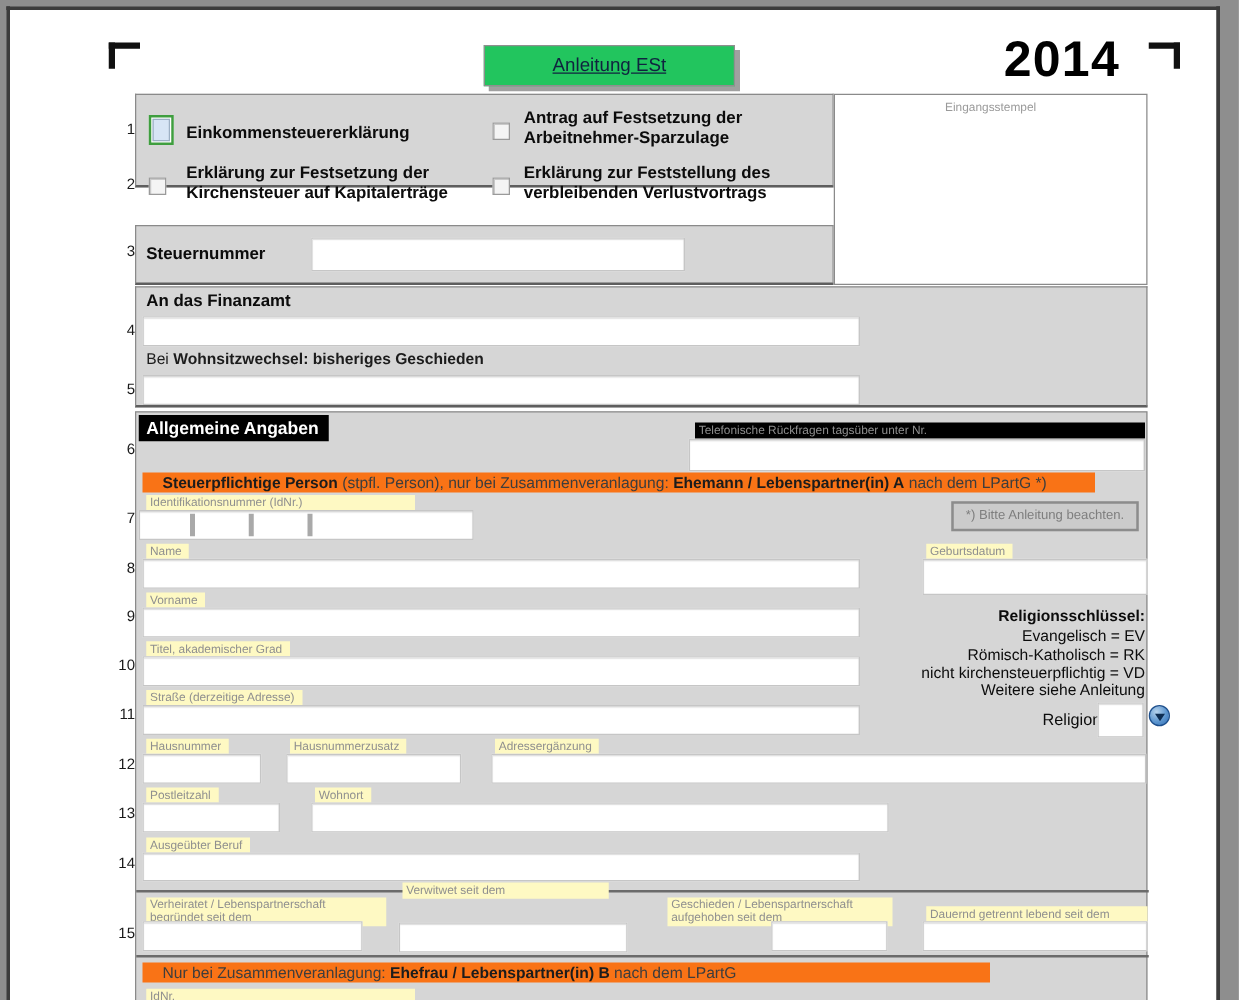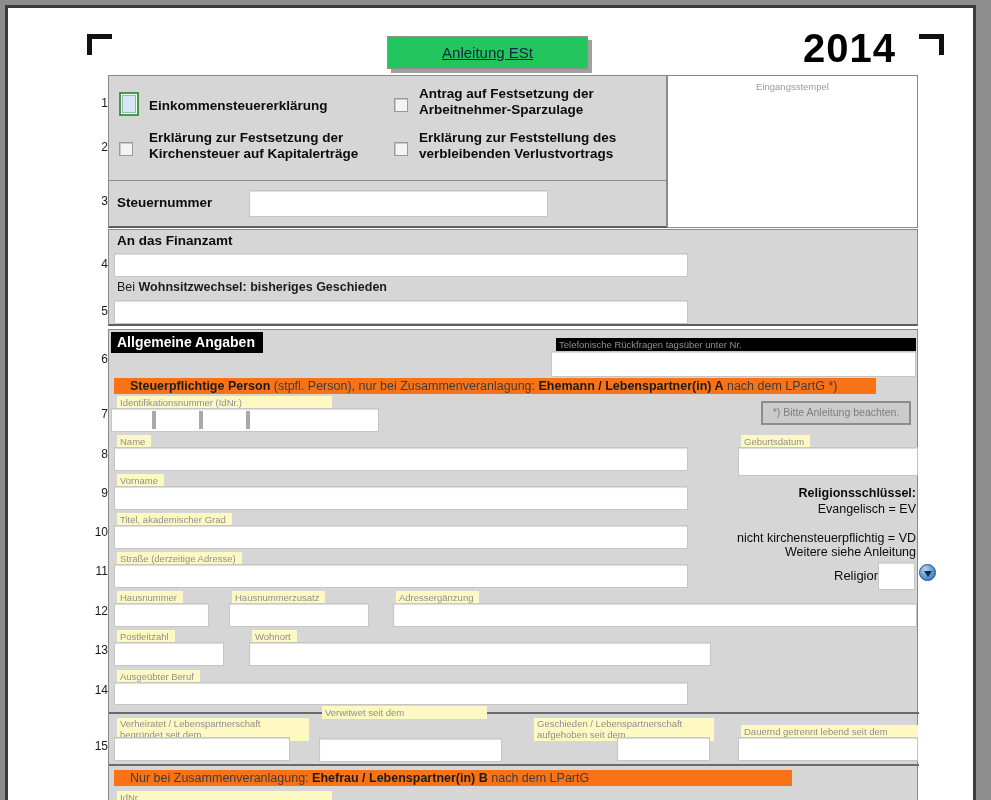--- a/index.html
+++ b/index.html
@@ -62,21 +62,21 @@
   <div class="abs rownum" style="left:78px; top:399px;">7</div>
   <div class="abs rownum" style="left:78px; top:439px;">8</div>
   <div class="abs rownum" style="left:78px; top:478px;">9</div>
   <div class="abs rownum" style="left:78px; top:517px;text-align:right;">10</div>
   <div class="abs rownum" style="left:78px; top:556px;">11</div>
   <div class="abs rownum" style="left:78px; top:596px;">12</div>
   <div class="abs rownum" style="left:78px; top:635px;">13</div>
   <div class="abs rownum" style="left:78px; top:675px;">14</div>
   <div class="abs rownum" style="left:78px; top:731px;">15</div>
 
-  <div class="abs sec sec-bb" style="left:100px; top:67px; width:559px; height:117px;">
+  <div class="abs sec sec-bb" style="left:100px; top:67px; width:559px; height:75px;">
     <div class="abs cb-focus" style="left:10px; top:16px; width:20px; height:24px;">
           <div class="inner"></div>
         </div>
     <div class="abs cbl" style="left:40px; top:22px; width:260px;">Einkommensteuererklärung</div>
     <div class="abs cb" style="left:285px; top:22px; width:14px; height:14px;"></div>
     <div class="abs cbl" style="left:310px; top:10px; width:240px;">Antrag auf Festsetzung der Arbeitnehmer-Sparzulage</div>
     <div class="abs cb" style="left:10px; top:66px; width:14px; height:14px;"></div>
     <div class="abs cbl" style="left:40px; top:54px; width:250px;">Erklärung zur Festsetzung der Kirchensteuer auf Kapitalerträge</div>
     <div class="abs cb" style="left:285px; top:66px; width:14px; height:14px;"></div>
     <div class="abs cbl" style="left:310px; top:54px; width:240px;">Erklärung zur Feststellung des verbleibenden Verlustvortrags</div>
@@ -118,20 +118,21 @@
     <div class="abs glabel" style="left:8px; top:105px;">Name</div>
     <input class="field" style="left: 5px; top: 117px; width: 574px; height: 24px;">
     <div class="abs glabel" style="left:632px; top:105px;">Geburtsdatum</div>
     <input class="field" style="left: 629px; top: 117px; width: 180px; height: 29px;">
 
     <div class="abs glabel" style="left:8px; top:144px;">Vorname</div>
     <input class="field" style="left: 5px; top: 156px; width: 574px; height: 24px;">
 
     <div class="abs relline" style="left:530px; top:156px; width:277px; font-weight:bold;">Religionsschlüssel:</div>
     <div class="abs relline" style="left:530px; top:172px; width:277px;">Evangelisch = EV</div>
+    <div class="abs relline" style="left:530px; top:187px; width:277px;">Römisch-Katholisch = RK</div>
     <div class="abs relline" style="left:530px; top:201px; width:277px;">nicht kirchensteuerpflichtig = VD</div>
     <div class="abs relline" style="left:530px; top:215px; width:277px;">Weitere siehe Anleitung</div>
 
     <div class="abs glabel" style="left:8px; top:183px;">Titel, akademischer Grad</div>
     <input class="field" style="left: 5px; top: 195px; width: 574px; height: 24px;">
 
     <div class="abs glabel" style="left:8px; top:222px;">Straße (derzeitige Adresse)</div>
     <input class="field" style="left: 5px; top: 234px; width: 574px; height: 24px;">
     <div class="abs" style="left:725px; top:238px; font-size:13px; color:#0c0c0c;">Religion</div>
     <input class="field" style="left: 769px; top: 232px; width: 37px; height: 28px;">

